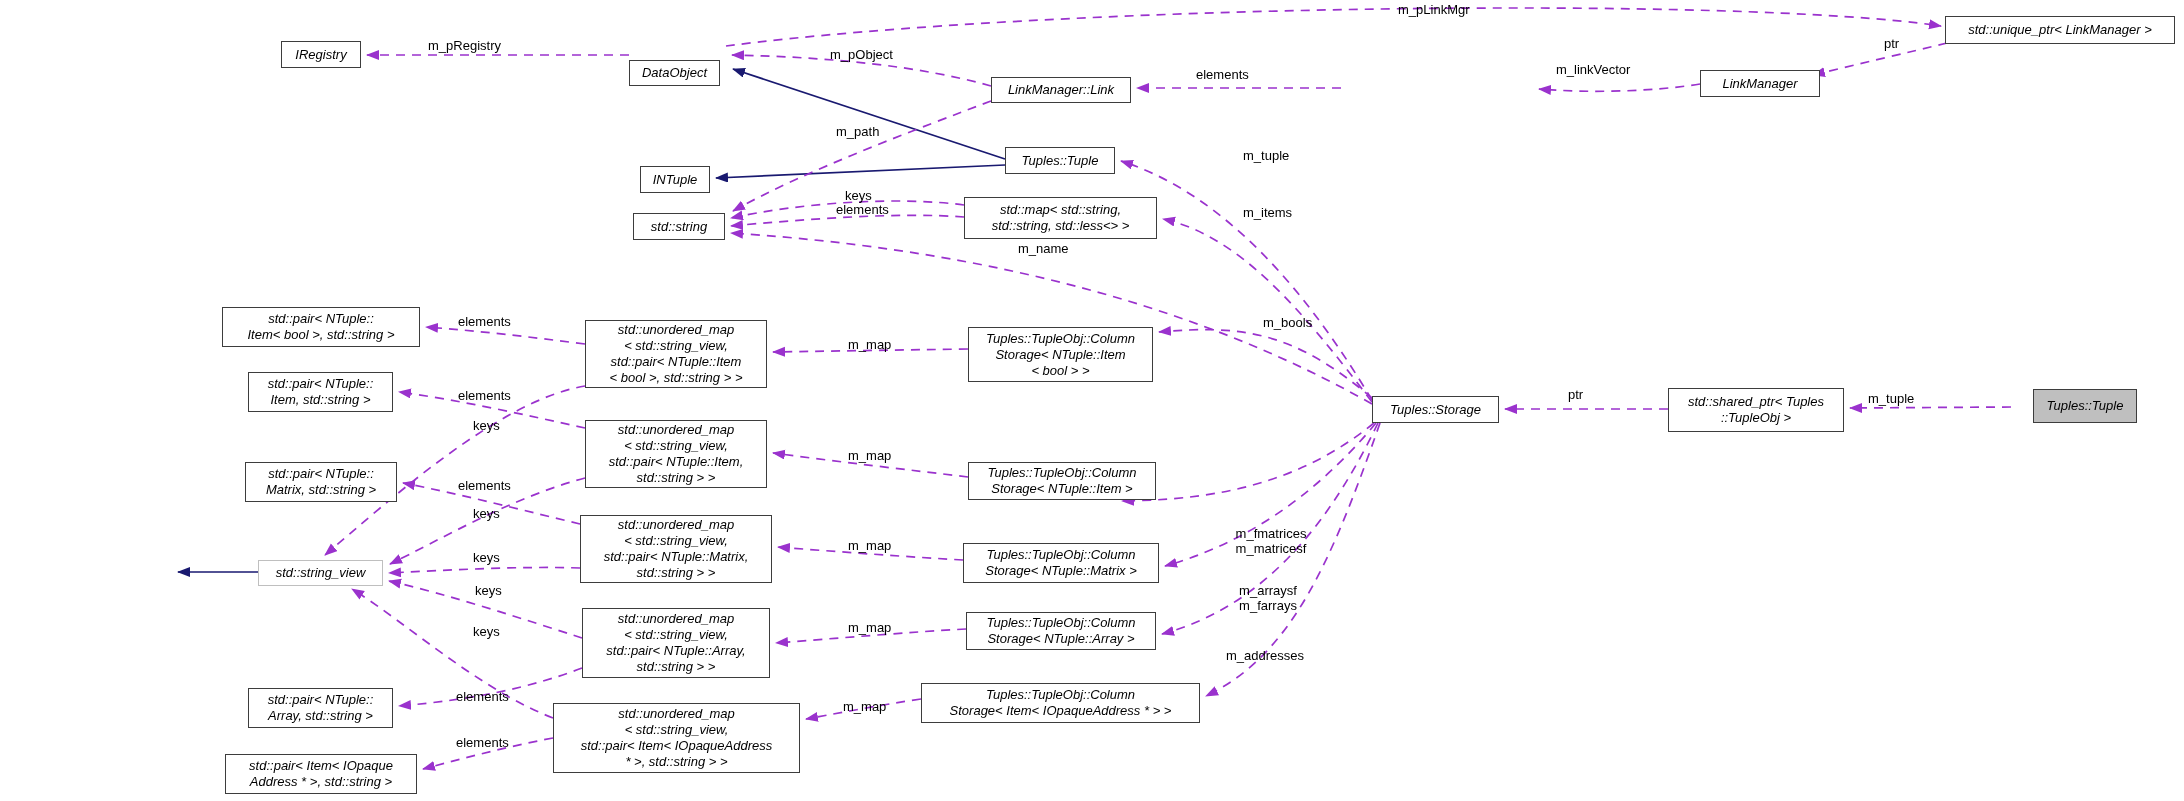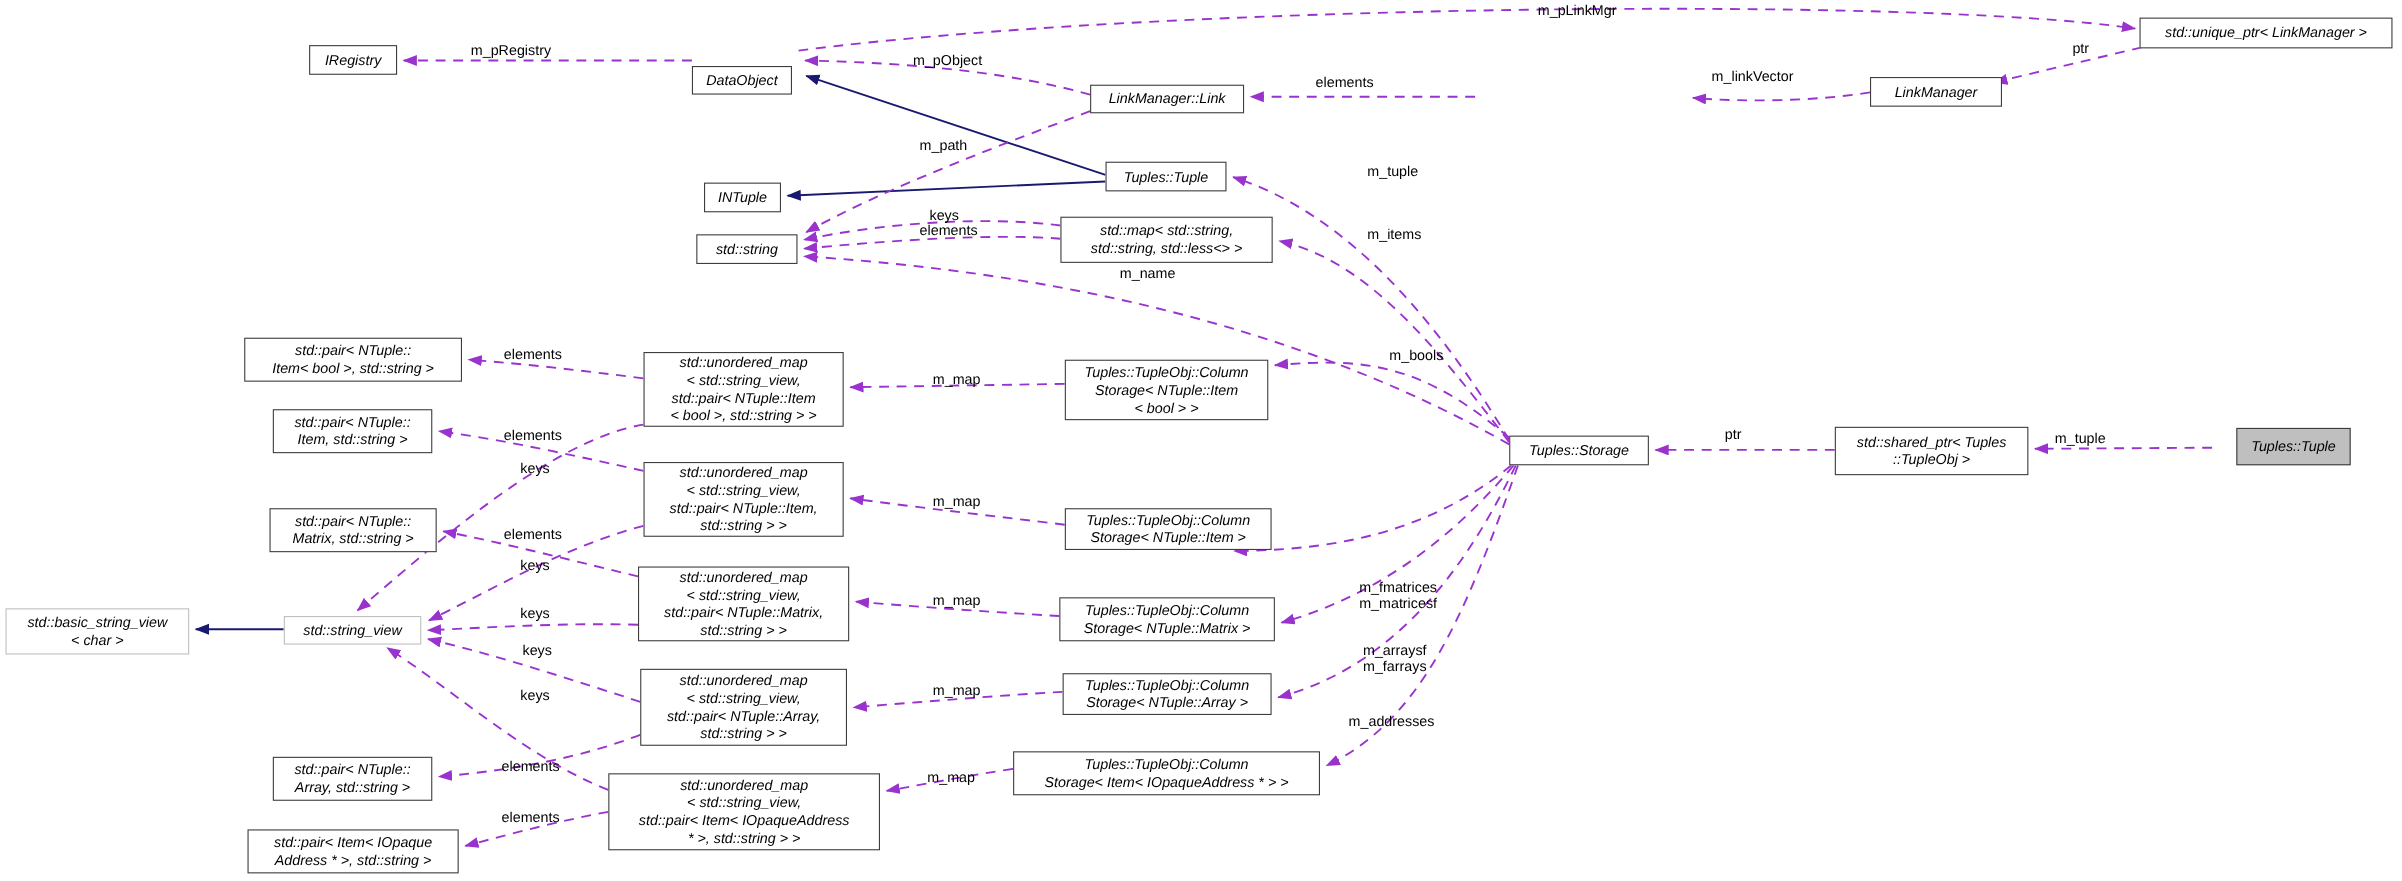--- a/index.html
+++ b/index.html
@@ -104,22 +104,20 @@
 Item&lt; bool &gt;, std::string &gt;</div>
   <div class="node" style="left:248px;top:372px;width:145px;height:40px">std::pair&lt; NTuple::
 Item, std::string &gt;</div>
   <div class="node" style="left:245px;top:462px;width:152px;height:40px">std::pair&lt; NTuple::
 Matrix, std::string &gt;</div>
   <div class="node" style="left:248px;top:688px;width:145px;height:40px">std::pair&lt; NTuple::
 Array, std::string &gt;</div>
   <div class="node" style="left:225px;top:754px;width:192px;height:40px">std::pair&lt; Item&lt; IOpaque
 Address * &gt;, std::string &gt;</div>
 
-  <div class="node ext" style="left:5px;top:553px;width:167px;height:42px">std::basic_string_view
-&lt; char &gt;</div>
   <div class="node ext" style="left:258px;top:560px;width:125px;height:26px">std::string_view</div>
 
   <div class="node" style="left:585px;top:320px;width:182px;height:68px">std::unordered_map
 &lt; std::string_view,
 std::pair&lt; NTuple::Item
 &lt; bool &gt;, std::string &gt; &gt;</div>
   <div class="node" style="left:585px;top:420px;width:182px;height:68px">std::unordered_map
 &lt; std::string_view,
 std::pair&lt; NTuple::Item,
 std::string &gt; &gt;</div>

